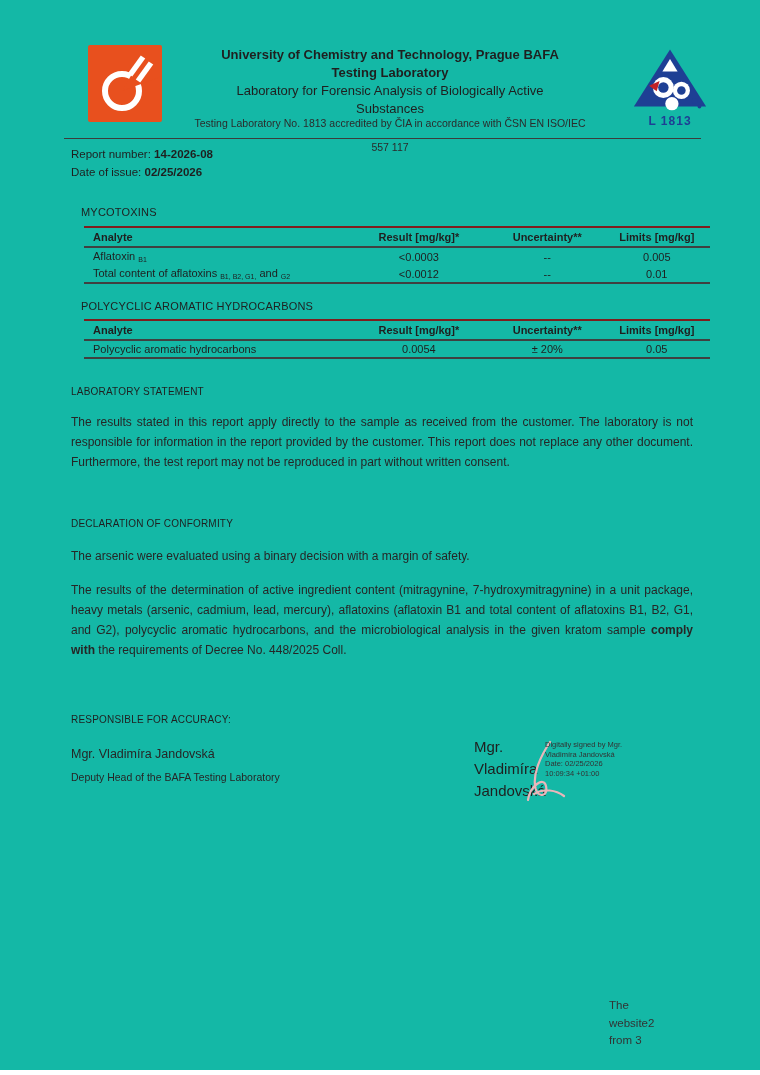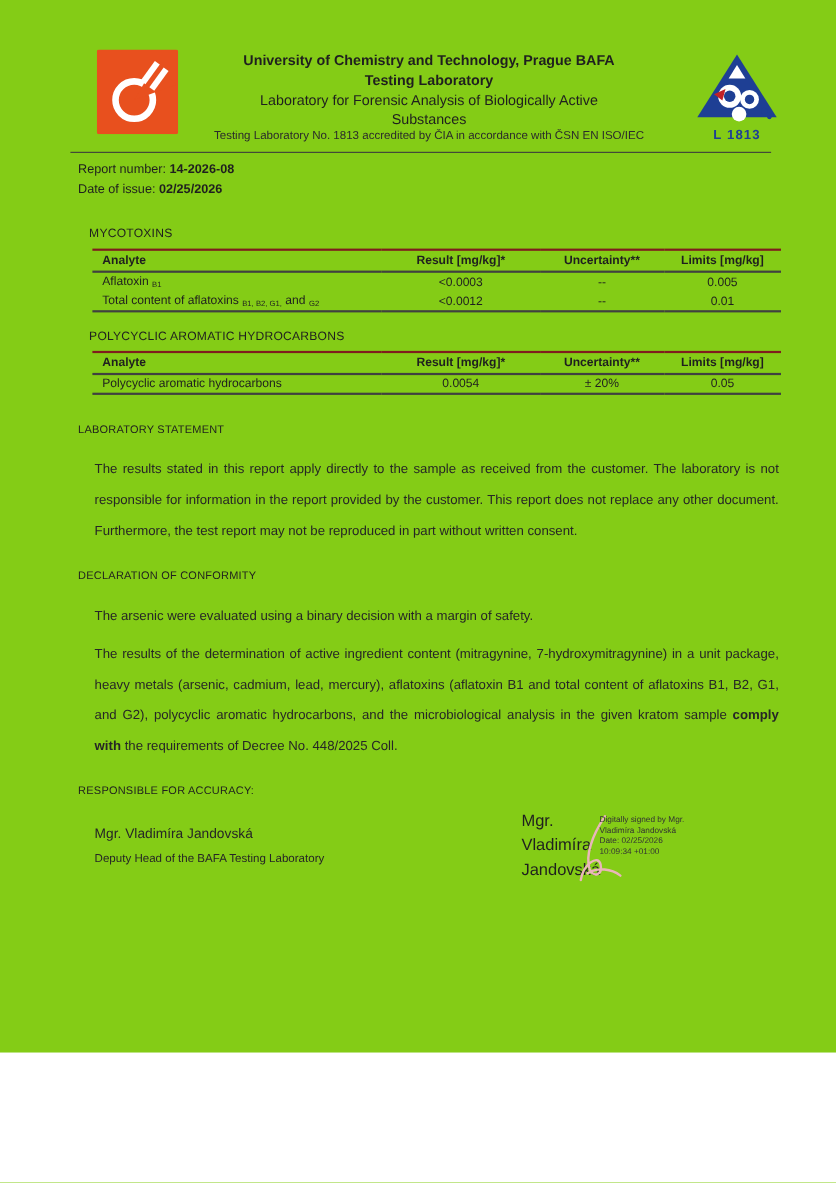--- a/index.html
+++ b/index.html
@@ -1,21 +1,21 @@
 <!DOCTYPE html>
 <html><head>
 <meta charset="utf-8">
 <style>
   * { margin: 0; padding: 0; box-sizing: border-box; }
   html, body { background: #ffffff; }
   .page {
     position: relative;
     width: 760px;
-    height: 957px;
-    background: #84cc16;
+    height: 1070px;
+    background: #14b8a6;
     font-family: "Liberation Sans", sans-serif;
     color: #262626;
     overflow: hidden;
   }
 
   
   .uct-logo { position: absolute; left: 88px; top: 45px; width: 74px; height: 77px; }
   .head-text {
     position: absolute; left: 168px; top: 46px; width: 444px;
     text-align: center; color: #1f1f1f;
@@ -57,22 +57,22 @@
     font-weight: bold; 
     padding: 3px 4px 3px 4px; height: 18px;
   }
   .rtable td { text-align: center; padding: 2px 4px; height: 16px; }
   .rtable .ta-l { text-align: left; padding-left: 9px; }
   .rtable sub { font-size: 7px; vertical-align: -2px; }
 
   
   .doc-heading { position: absolute; left: 71px; font-size: 10px; color: #1f1f1f; letter-spacing: 0.2px; }
   .para {
-    position: absolute; left: 86px; width: 622px;
-    font-size: 12px; line-height: 28px; text-align: justify; color: #262626;
+    position: absolute; left: 71px; width: 622px;
+    font-size: 12px; line-height: 20px; text-align: justify; color: #262626;
   }
   .para-left { text-align: left; }
 
   
   .sig-name-block { position: absolute; left: 474px; top: 736px; width: 86px;
     font-size: 15px; line-height: 22px; color: #1f1f1f; }
   .sig-flourish { position: absolute; left: 520px; top: 738px; width: 50px; height: 70px; }
   .sig-details { position: absolute; left: 545px; top: 740px; width: 110px;
     font-size: 7.5px; line-height: 9.5px; color: #333; }
 
@@ -96,20 +96,21 @@
 
   <div class="head-text">
     <div class="h-bold">University of Chemistry and Technology, Prague BAFA</div>
     <div class="h-bold">Testing Laboratory</div>
     <div class="h-reg">Laboratory for Forensic Analysis of Biologically Active</div>
     <div class="h-reg">Substances</div>
     <div class="h-small">Testing Laboratory No. 1813 accredited by ČIA in accordance with ČSN EN ISO/IEC</div>
   </div>
 
   <div class="head-rule"></div>
+  <div class="accr3">557 117</div>
 
   <div class="cia-logo">
     <svg width="76" height="64" viewBox="0 0 80 66" xmlns="http://www.w3.org/2000/svg">
       <polygon points="40,2 78,62 2,62" fill="#1e3f94"></polygon>
       <polygon points="40,12 48,25 32,25" fill="#ffffff"></polygon>
       <circle cx="33" cy="42" r="11" fill="#ffffff"></circle>
       <circle cx="33" cy="42" r="5.5" fill="#1e3f94"></circle>
       <circle cx="52" cy="45" r="9" fill="#ffffff"></circle>
       <circle cx="52" cy="45" r="4.5" fill="#1e3f94"></circle>
       <circle cx="42" cy="59" r="7" fill="#ffffff"></circle>

